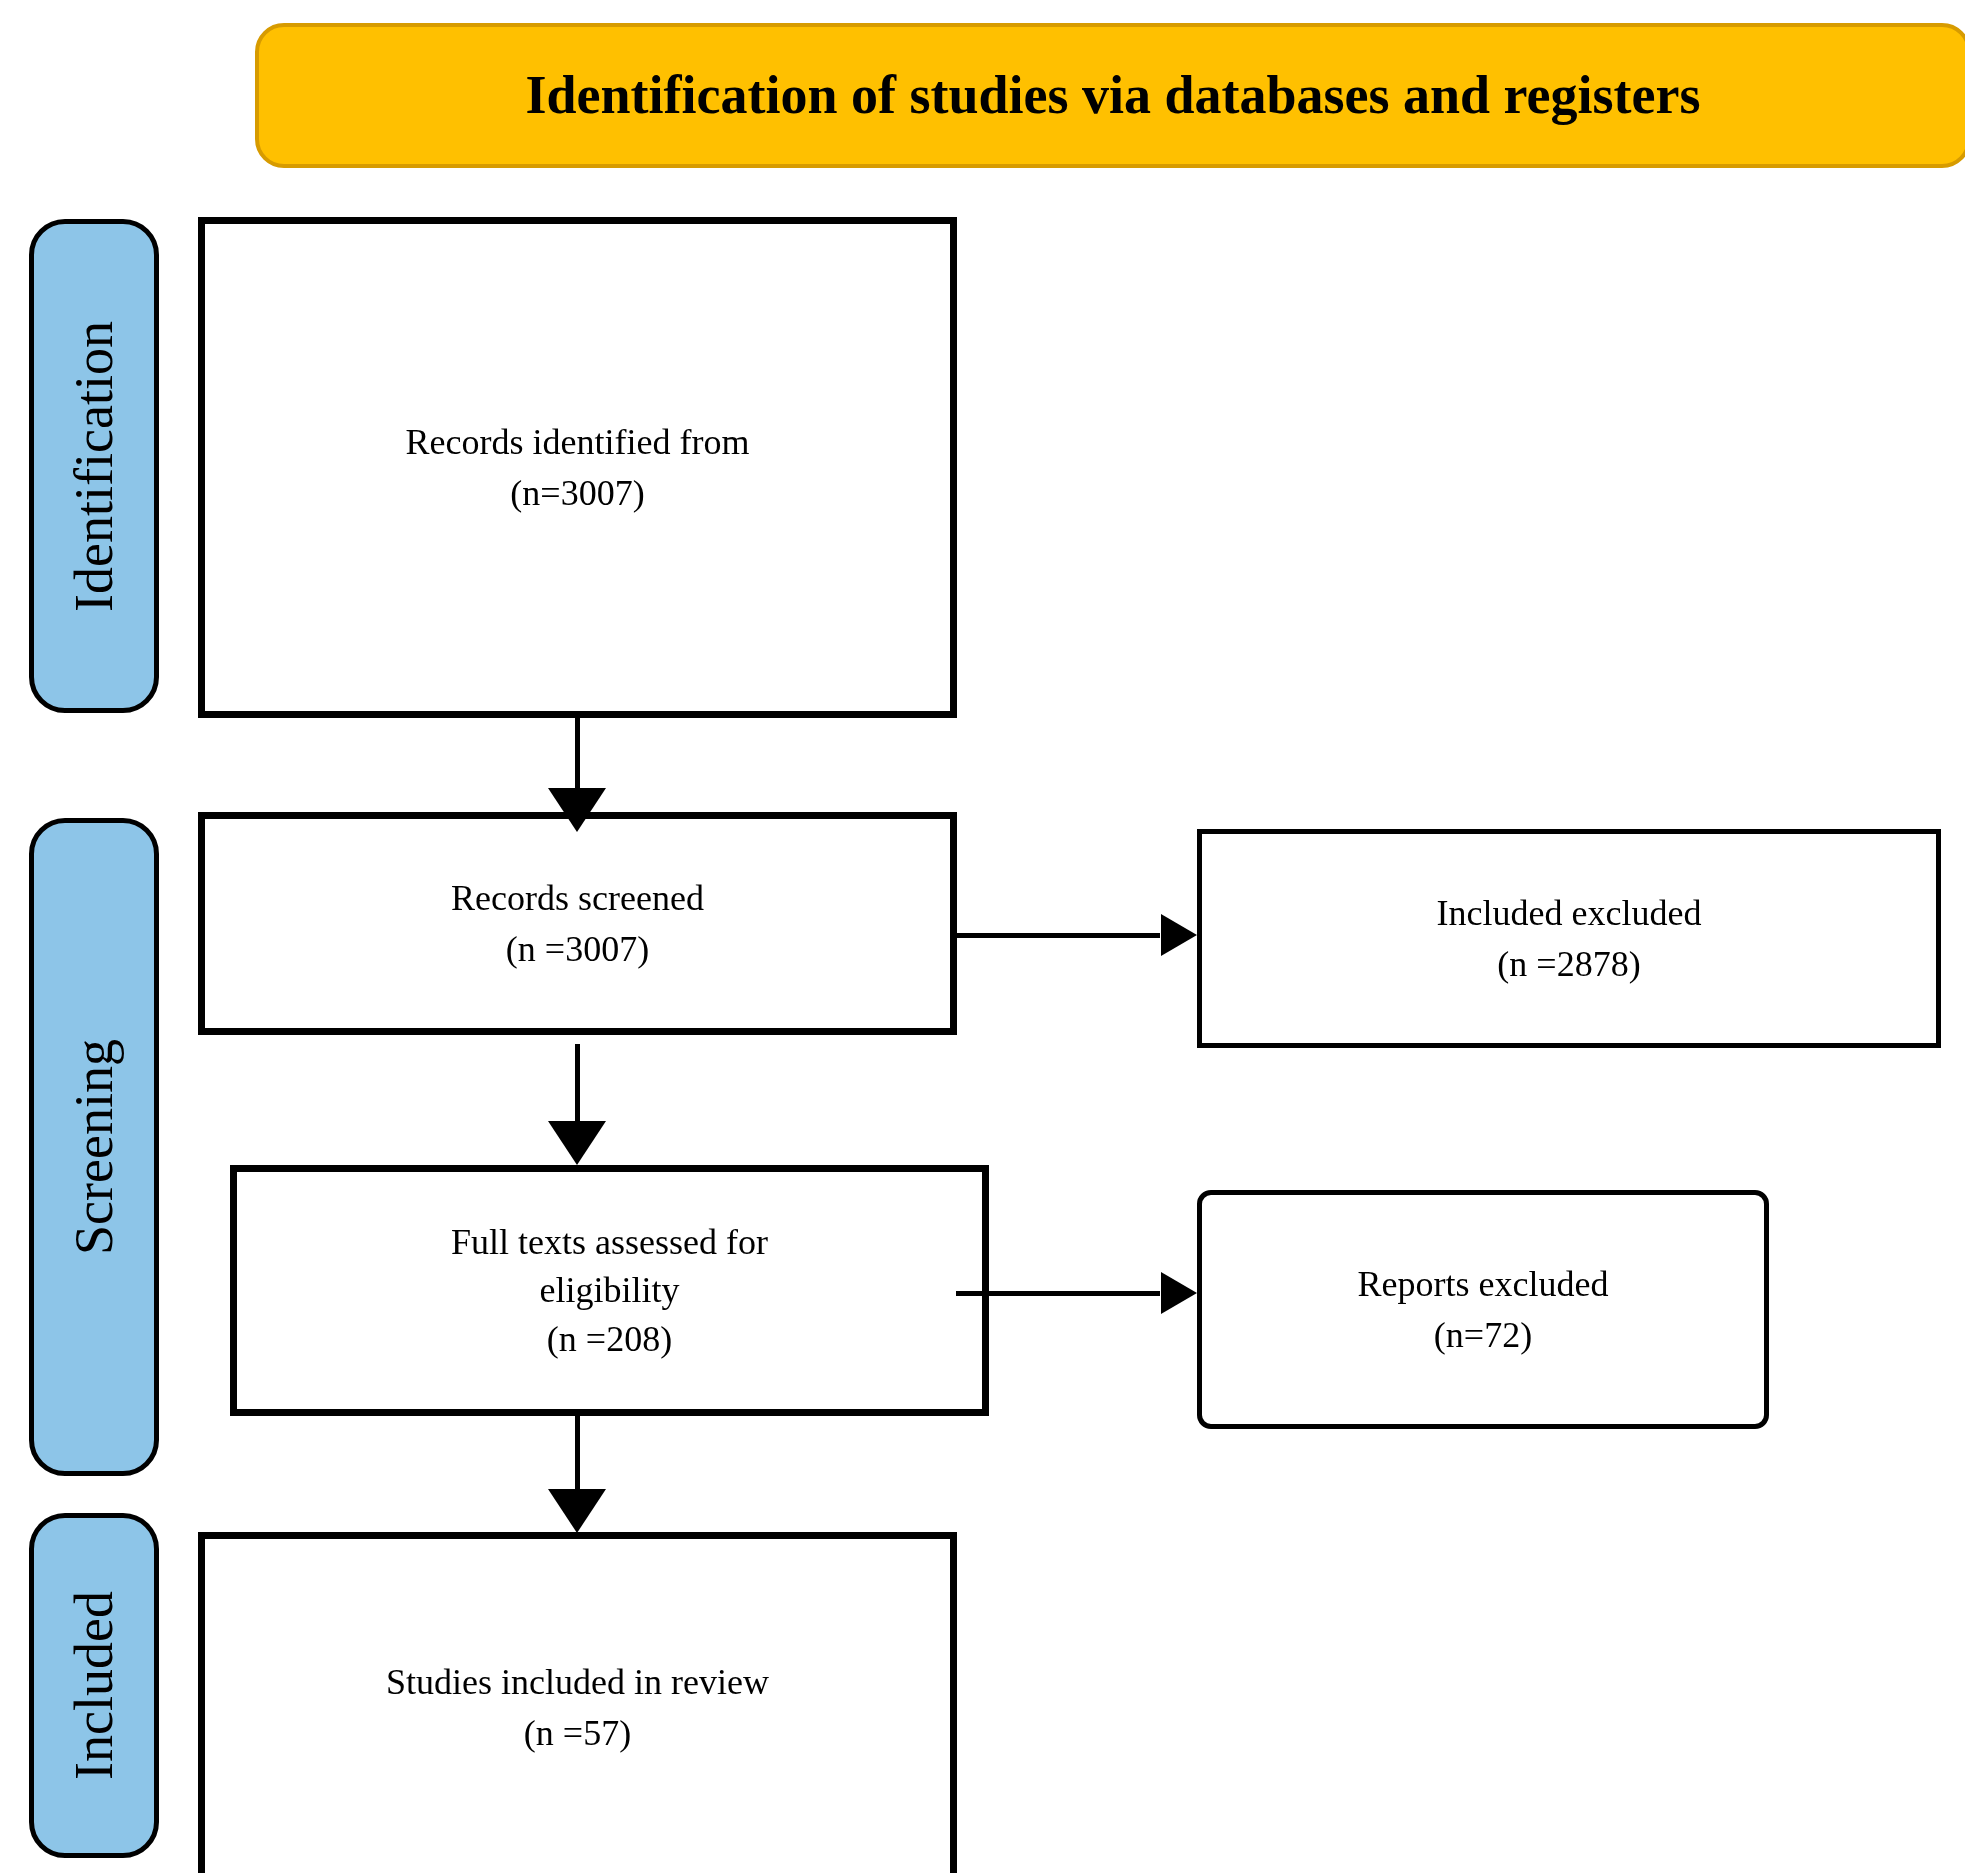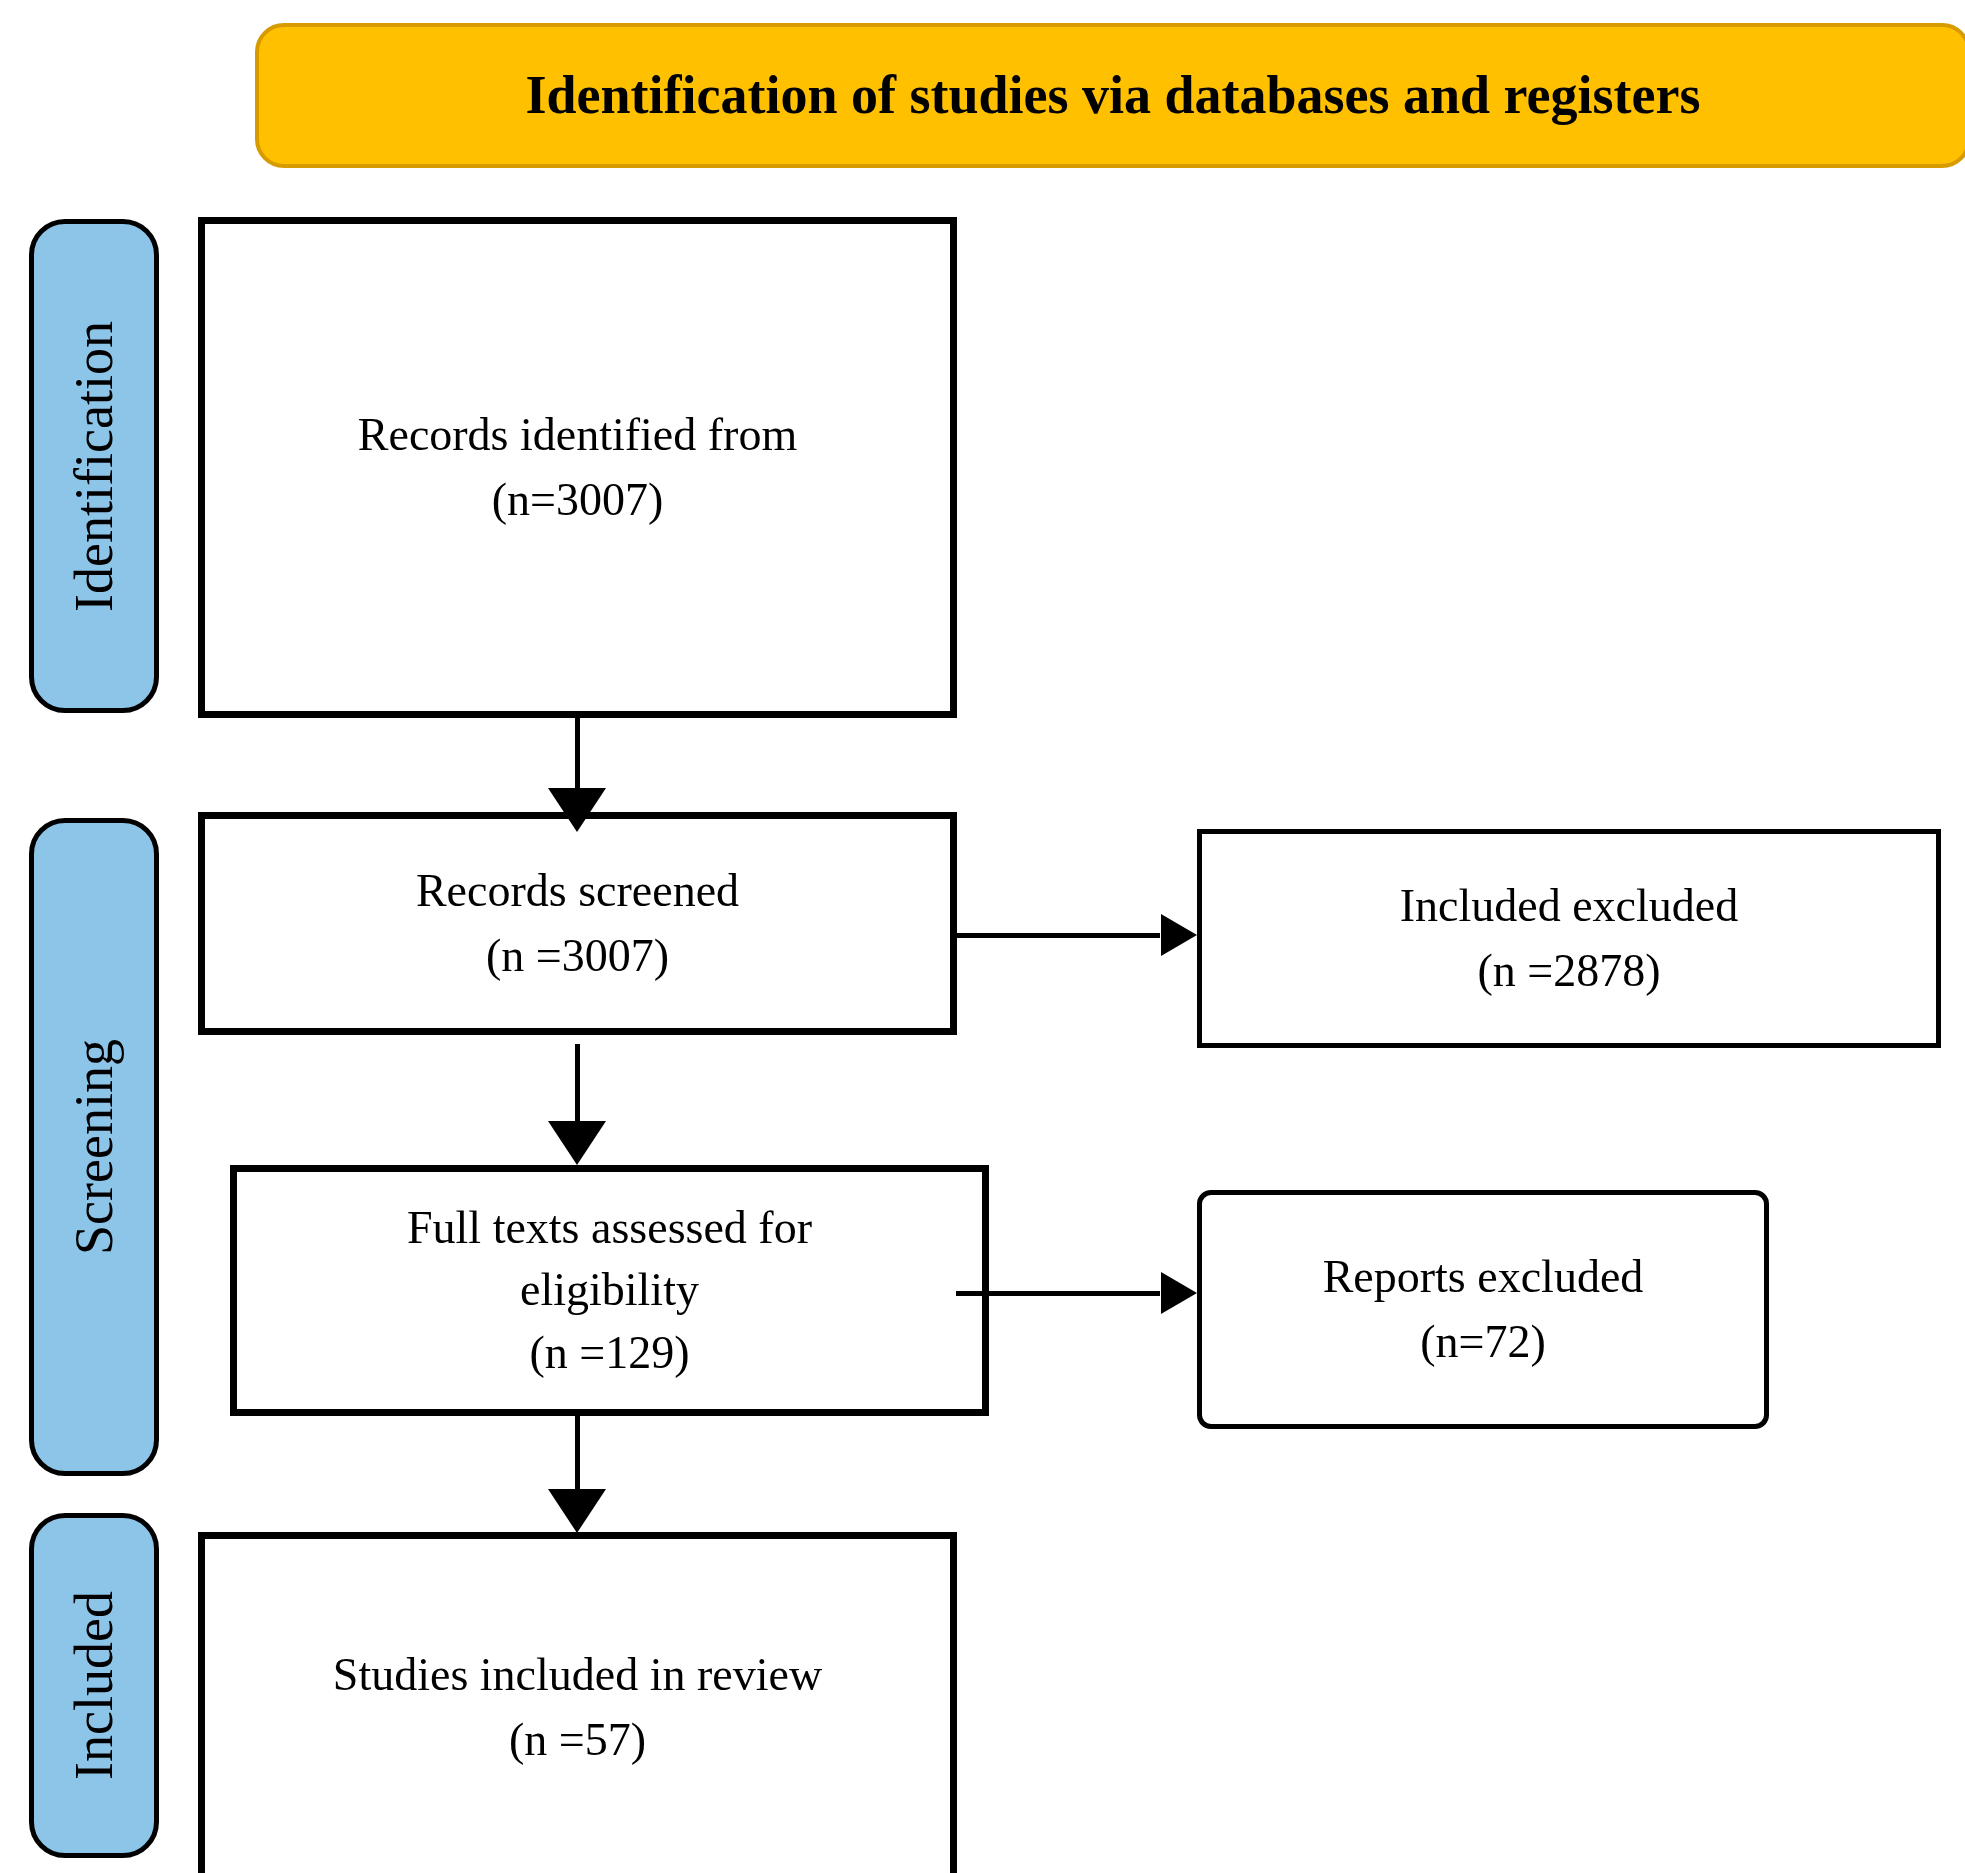--- a/index.html
+++ b/index.html
@@ -62,21 +62,21 @@
   
   .flowbox {
     position: absolute;
     background: #ffffff;
     border: 7.5px solid #000000;
     display: flex;
     flex-direction: column;
     align-items: center;
     justify-content: center;
     text-align: center;
-    font-size: 46px;
+    font-size: 36px;
     line-height: 1.4;
   }
   .flowbox.thin { border-width: 5.3px; }
   #box-identified       { left: 198px;  top: 217px;  width: 759px; height: 501px; }
   #box-screened         { left: 198px;  top: 812px; width: 759px; height: 223px; }
   #box-fulltext         { left: 198px;  top: 1165px; width: 759px; height: 251px; line-height: 1.35; margin-left: 32px; }
   #box-included         { left: 198px;  top: 1532px; width: 759px; height: 351px; }
   #box-records-excluded { left: 1197px; top: 829px; width: 744px;  height: 219px; }
   #box-reports-excluded { left: 1197px; top: 1190px; width: 572px;  height: 239px; border-radius: 14px; }
 
@@ -131,21 +131,21 @@
   </div>
 
   <div class="flowbox" id="box-screened">
     <div>Records screened</div>
     <div>(n =3007)</div>
   </div>
 
   <div class="flowbox" id="box-fulltext">
     <div>Full texts assessed for</div>
     <div>eligibility</div>
-    <div>(n =129)</div>
+    <div>(n =208)</div>
   </div>
 
   <div class="flowbox" id="box-included">
     <div>Studies included in review</div>
     <div>(n =57)</div>
   </div>
 
   <div class="flowbox thin" id="box-records-excluded">
     <div>Included excluded</div>
     <div>(n =2878)</div>

